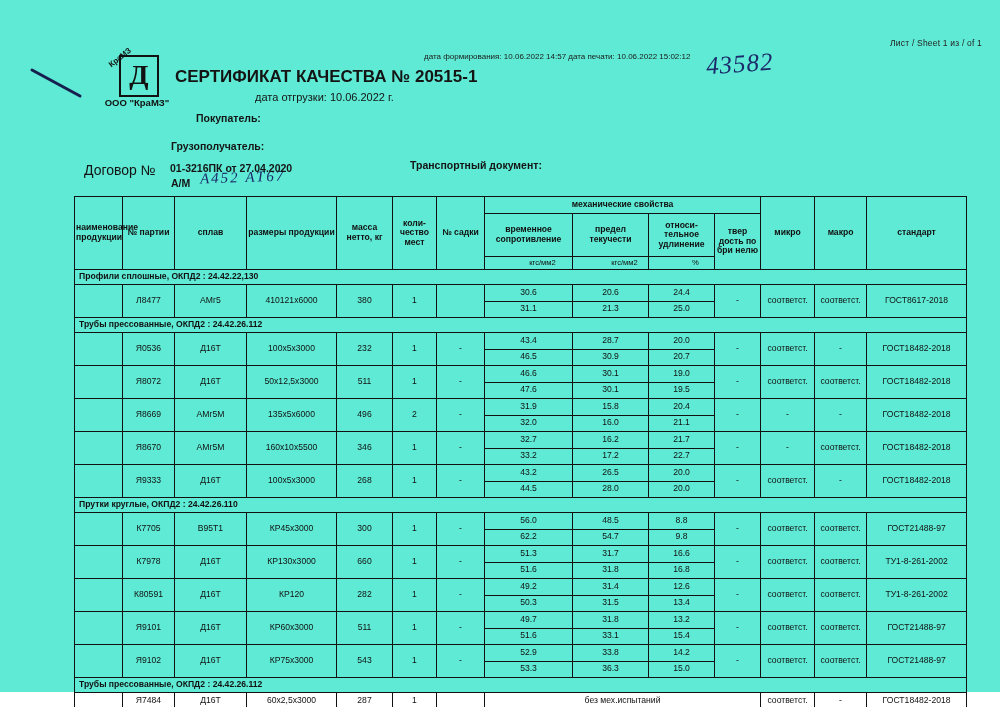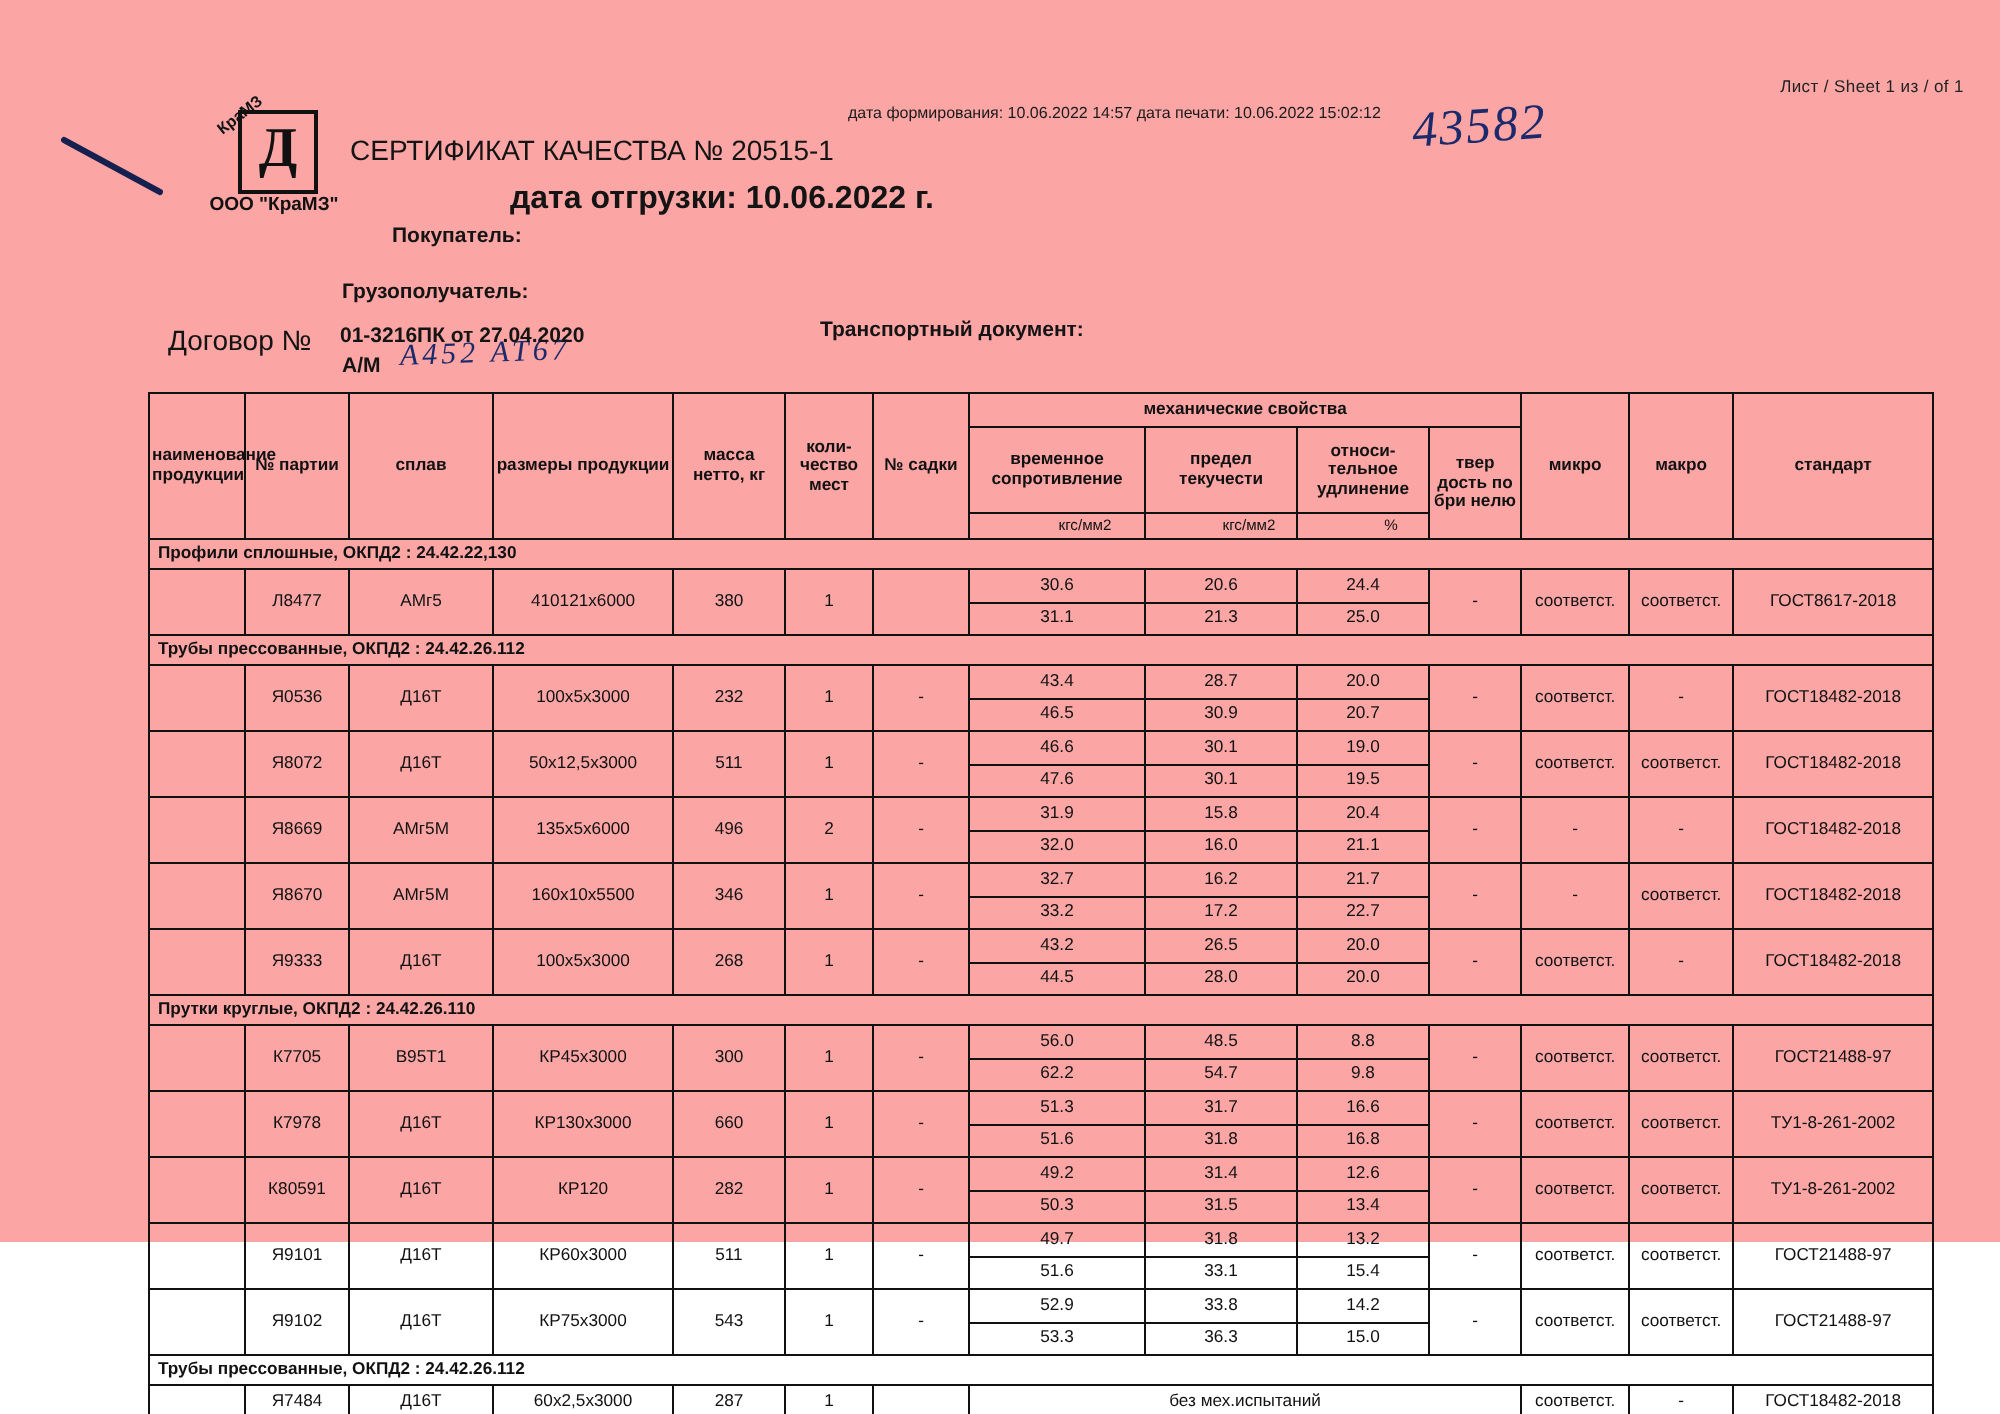--- a/index.html
+++ b/index.html
@@ -12,22 +12,22 @@
     height: 707px;
     position: relative;
     font-family: "Liberation Sans", sans-serif;
     color: #141414;
     overflow: hidden;
   }
   .page {
     position: absolute;
     left: 0; top: 0;
     width: 1000px;
-    height: 621px;
-    background: #fca5a5;
+    height: 692px;
+    background: #5eead4;
   }
   
   .sheet-no {
     position: absolute;
     right: 18px;
     top: 38px;
     font-size: 8.5px;
     color: #222;
     letter-spacing: 0.2px;
   }
@@ -105,29 +105,29 @@
     left: 200px;
     top: 169px;
     font-size: 15px;
     letter-spacing: 2px;
     transform: rotate(-2deg);
   }
   .title-cert {
     position: absolute;
     left: 175px;
     top: 67px;
-    font-size: 14px;
-    font-weight: normal;
+    font-size: 17px;
+    font-weight: bold;
   }
   .title-ship {
     position: absolute;
     left: 255px;
     top: 91px;
-    font-size: 16px;
-    font-weight: bold;
+    font-size: 11px;
+    font-weight: normal;
   }
   .lbl-buyer {
     position: absolute;
     left: 196px;
     top: 112px;
     font-size: 10.5px;
     font-weight: bold;
   }
   .lbl-consignee {
     position: absolute;

